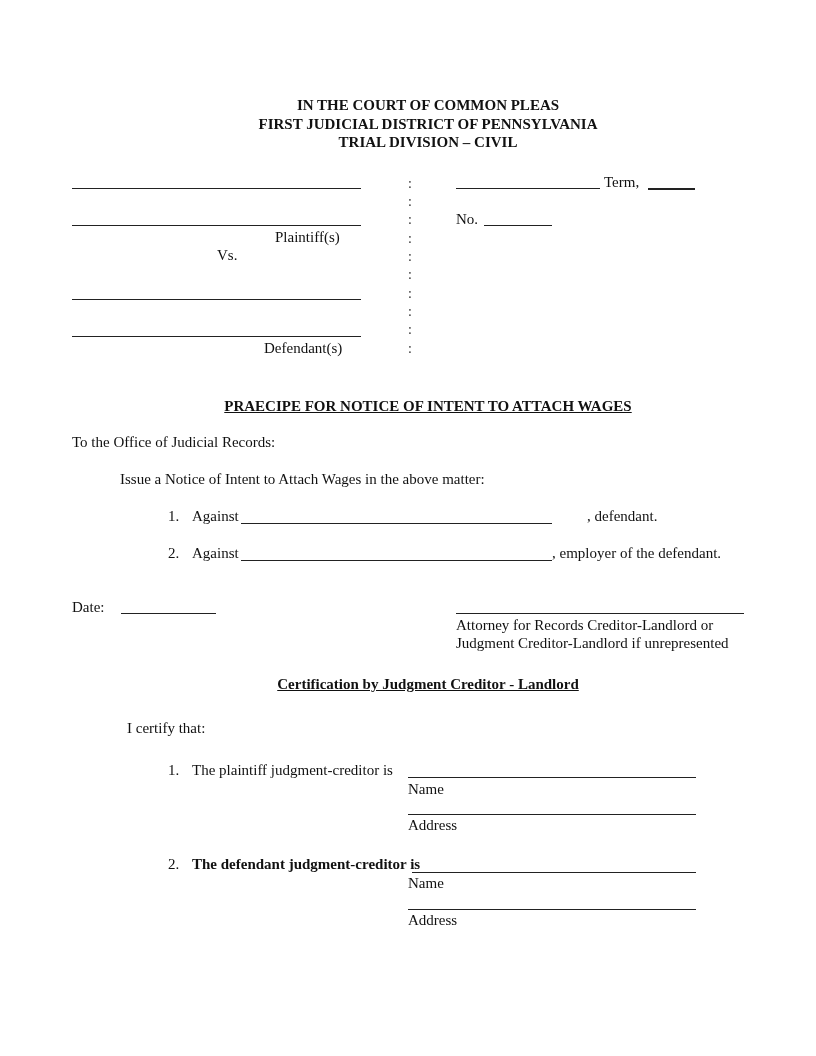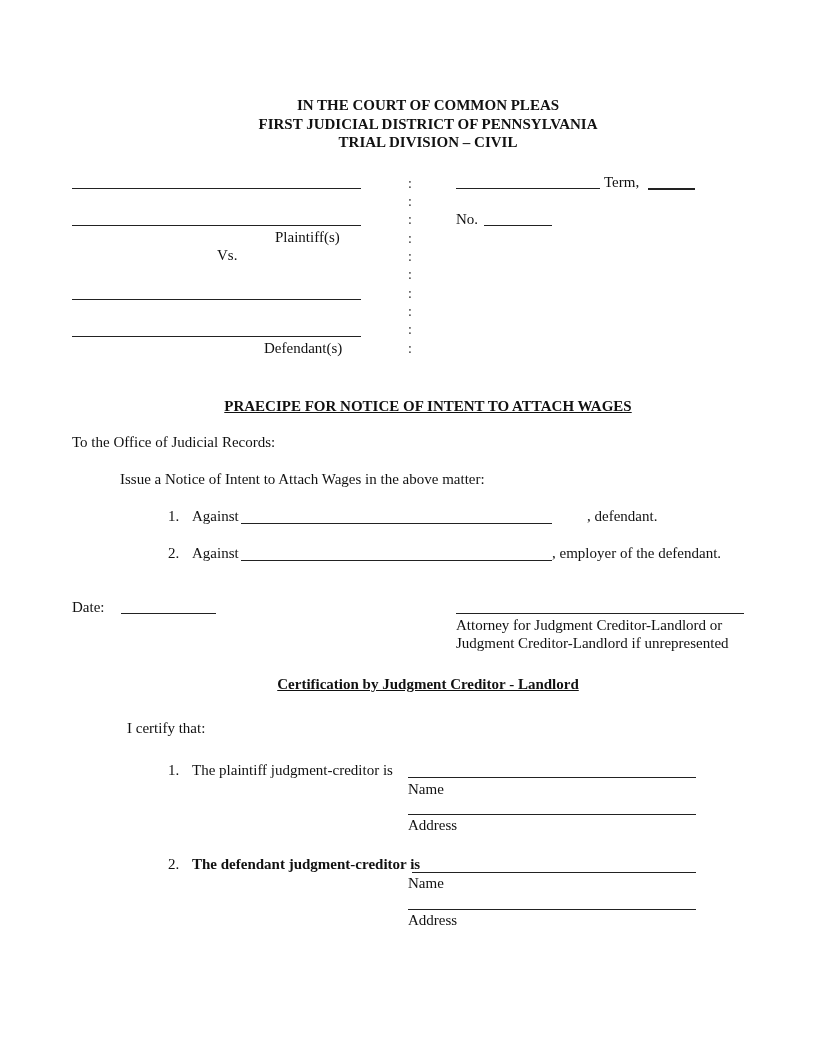--- a/index.html
+++ b/index.html
@@ -80,21 +80,21 @@
   </div>
 <div class="abs" style="left:552px;top:546px;">, employer of the defendant.</div>
 
 <div class="abs" style="left:72px;top:600px;font-family:Liberation Serif, serif;">Date:</div>
 <div class="field" style="left:121px;top:598px;width:95px;">
     <div class="line" style="left:0;top:15px;width:95px;"></div>
   </div>
 <div class="field" style="left:456px;top:598px;width:288px;">
     <div class="line" style="left:0;top:15px;width:288px;"></div>
   </div>
-<div class="abs" style="left:456px;top:618px;">Attorney for Judgment Creditor-Landlord or</div>
+<div class="abs" style="left:456px;top:618px;">Attorney for Records Creditor-Landlord or</div>
 <div class="abs" style="left:456px;top:636px;">Judgment Creditor-Landlord if unrepresented</div>
 
 <div class="abs center bold u" style="top:677px;">Certification by Judgment Creditor - Landlord</div>
 <div class="abs" style="left:127px;top:721px;">I certify that:</div>
 
 <div class="abs" style="left:168px;top:763px;">1.</div>
 <div class="abs" style="left:192px;top:763px;">The plaintiff judgment-creditor is</div>
 <div class="field" style="left:408px;top:762px;width:288px;">
     <div class="line" style="left:0;top:15px;width:288px;"></div>
   </div>

